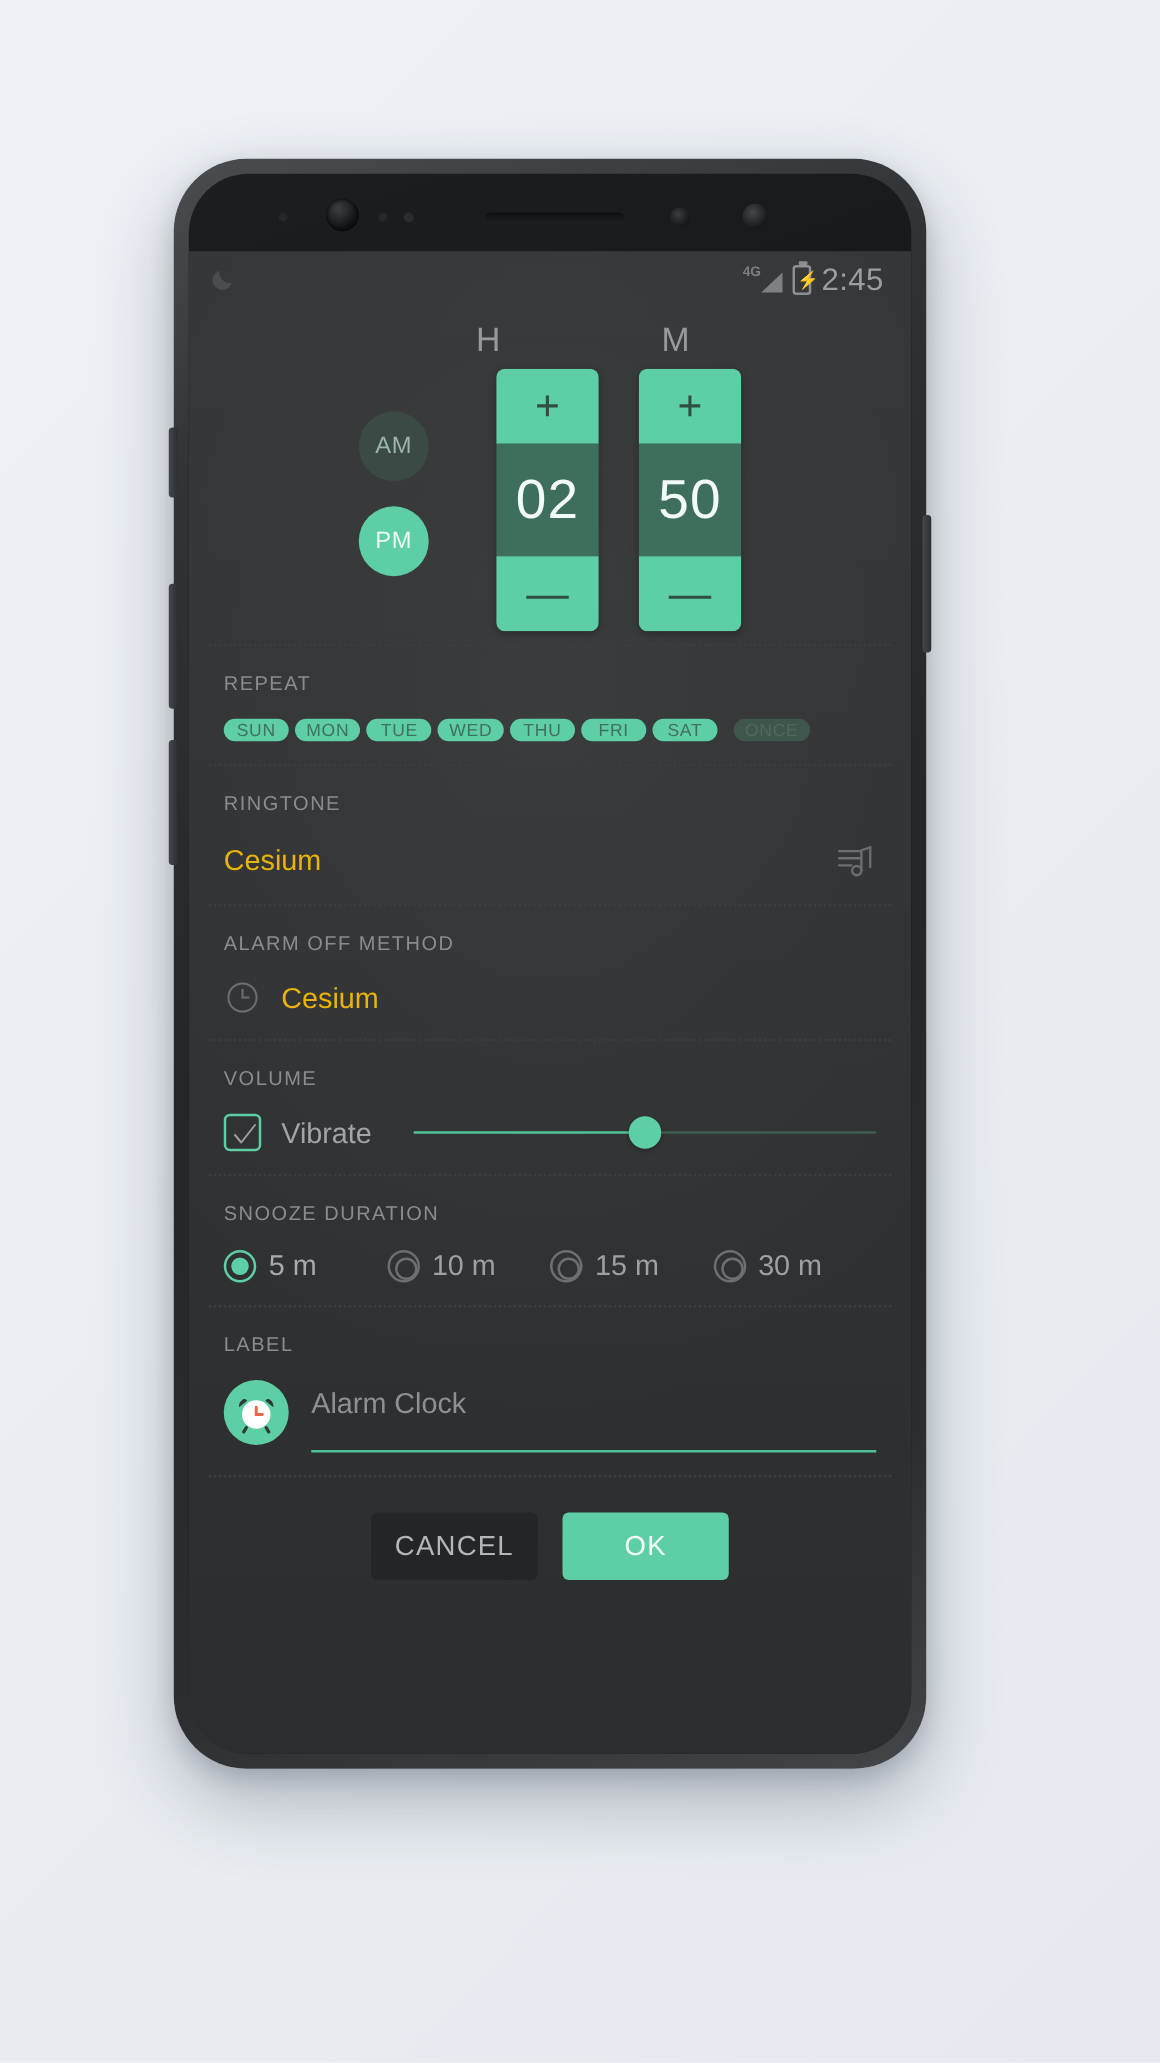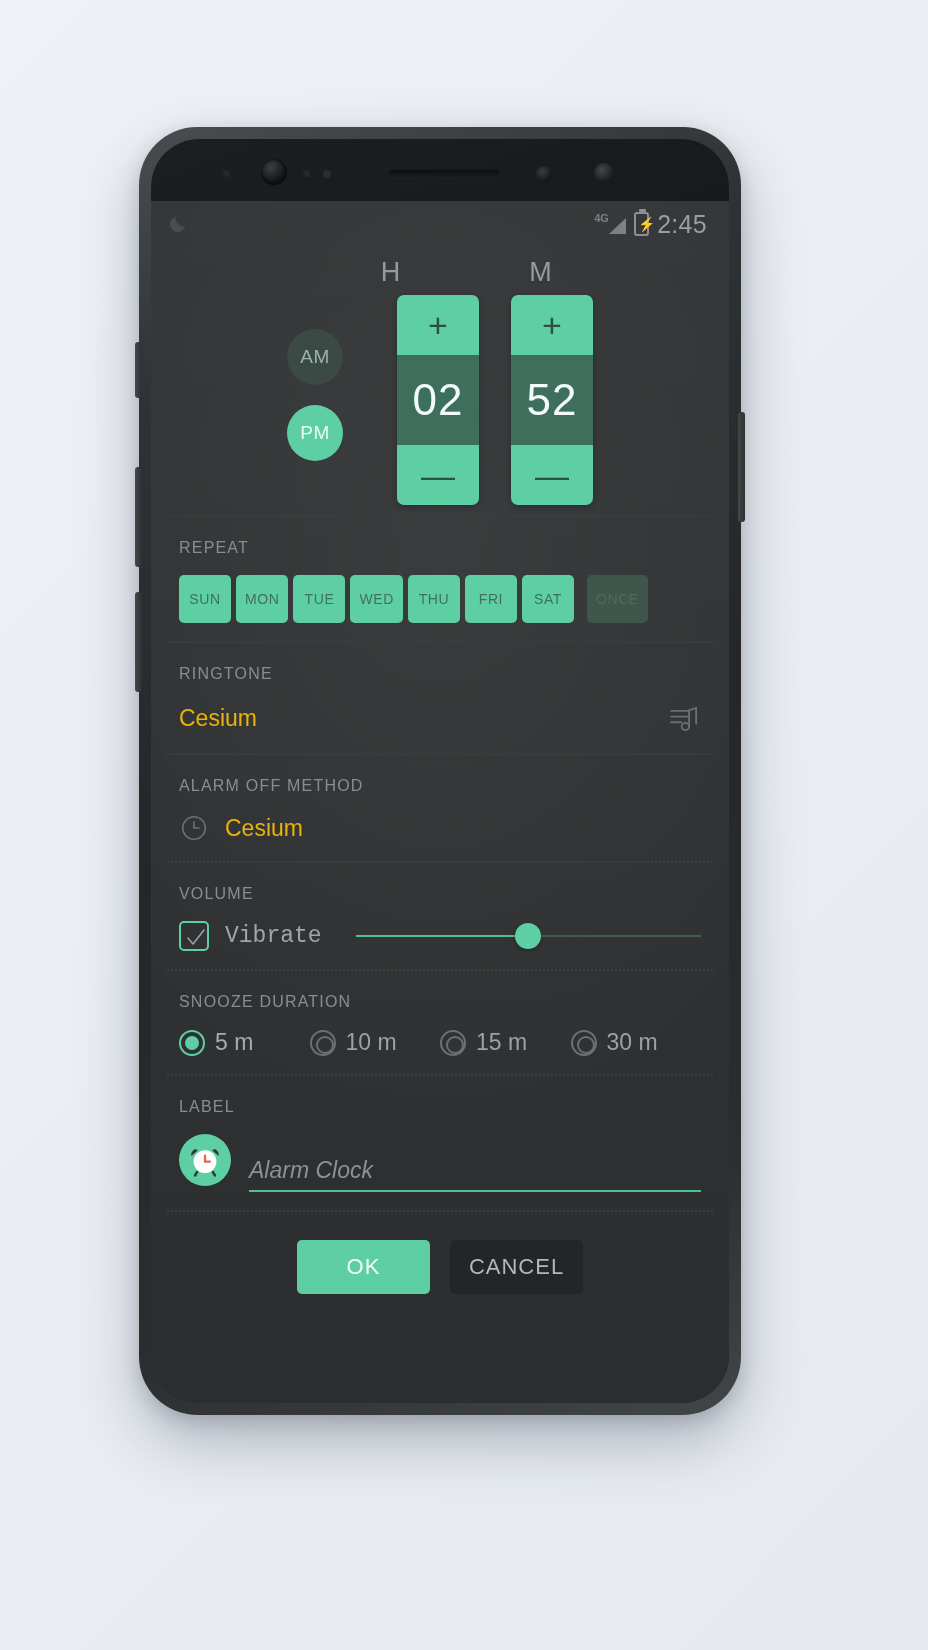--- a/index.html
+++ b/index.html
@@ -182,38 +182,38 @@
 
   .section { padding: 22px 26px 18px 26px; }
   .sec-title {
     font-size: 16px; color: #8a8d8f; letter-spacing: 1.2px;
     margin-bottom: 18px; font-weight: 400;
   }
 
   
   .chips { display: flex; gap: 5px; flex-wrap: nowrap; }
   .chip {
-    min-width: 52px; height: 48px; border-radius: 5px;
+    min-width: 52px; height: 18px; border-radius: 15px;
     display: flex; align-items: center; justify-content: center;
     font-size: 14px; letter-spacing: .6px; padding: 0 9px;
   }
   .chip.on  { background: #5ecfa4; color: #41705f; }
   .chip.off { background: #3f564d; color: #4e6a5e; margin-left: 8px; }
 
   
   .row { display: flex; align-items: center; }
   .row-value { font-size: 23px; color: #eab308; font-weight: 300; }
   .spacer { flex: 1; }
   .playlist-icon { width: 34px; height: 34px; opacity: .55; }
 
   
   .row-icon { width: 30px; height: 30px; margin-right: 16px; flex: 0 0 auto; opacity:.55; }
 
   
-  .vol-row { display: flex; align-items: center; gap: 16px; font-family: Liberation Mono, monospace; }
+  .vol-row { display: flex; align-items: center; gap: 16px; }
   .checkbox {
     width: 30px; height: 30px; border: 2px solid #5ecfa4; border-radius: 5px;
     position: relative; flex: 0 0 auto;
   }
   .checkbox svg { position: absolute; left: 3px; top: 3px; }
   .vib-label { font-size: 23px; color: #a2a5a7; font-weight: 300; }
   .slider {
     position: relative; flex: 1; height: 30px; margin-left: 18px;
     display: flex; align-items: center;
   }
@@ -245,22 +245,21 @@
   .label-row { display: flex; align-items: flex-end; gap: 18px; }
   .alarm-avatar {
     width: 52px; height: 52px; border-radius: 50%;
     background: #5ecfa4; flex: 0 0 auto;
     display: flex; align-items: center; justify-content: center;
     margin-bottom: 6px;
   }
   .label-field { flex: 1; }
   .label-text {
     font-size: 23px; color: #8e9193; font-weight: 300;
-    padding-bottom: 6px;
-    font-style: italic;
+    padding-bottom: 24px;
   }
   .label-underline { height: 2px; background: #4fbf95; }
 
   
   .actions {
     display: flex; justify-content: center; gap: 20px;
     padding: 28px 26px 30px 26px;
   }
   .btn {
     height: 54px; border-radius: 5px;
@@ -338,21 +337,21 @@
                 <div class="sp-val">02</div>
                 <div class="sp-btn">
                   <span class="glyph">—</span>
                 </div>
               </div>
 
               <div class="spinner">
                 <div class="sp-btn">
                   <span class="glyph">+</span>
                 </div>
-                <div class="sp-val">52</div>
+                <div class="sp-val">50</div>
                 <div class="sp-btn">
                   <span class="glyph">—</span>
                 </div>
               </div>
             </div>
           </div>
 
           <div class="sep"></div>
 
           <div class="section">
@@ -463,21 +462,21 @@
               <div class="label-field">
                 <div class="label-text">Alarm Clock</div>
                 <div class="label-underline"></div>
               </div>
             </div>
           </div>
 
           <div class="sep"></div>
 
           <div class="actions">
+            <div class="btn btn-cancel">CANCEL</div>
             <div class="btn btn-ok">OK</div>
-            <div class="btn btn-cancel">CANCEL</div>
           </div>
 
         </div>
       </div>
     </div>
   </div>
 </div>
 
 </body></html>

